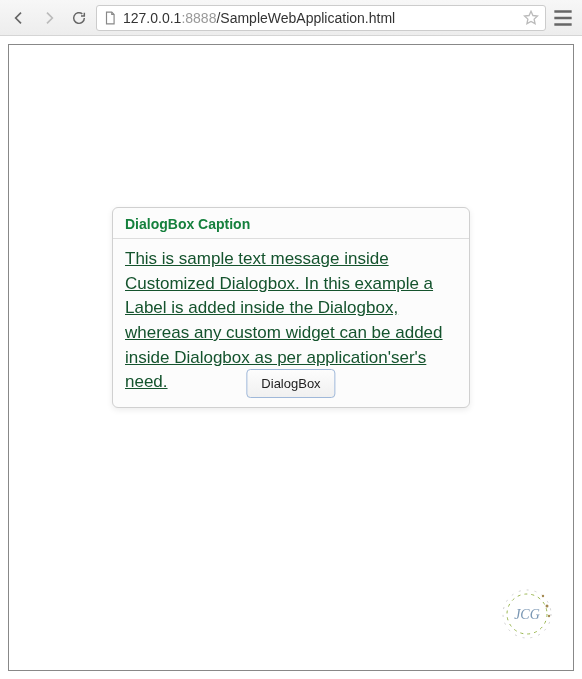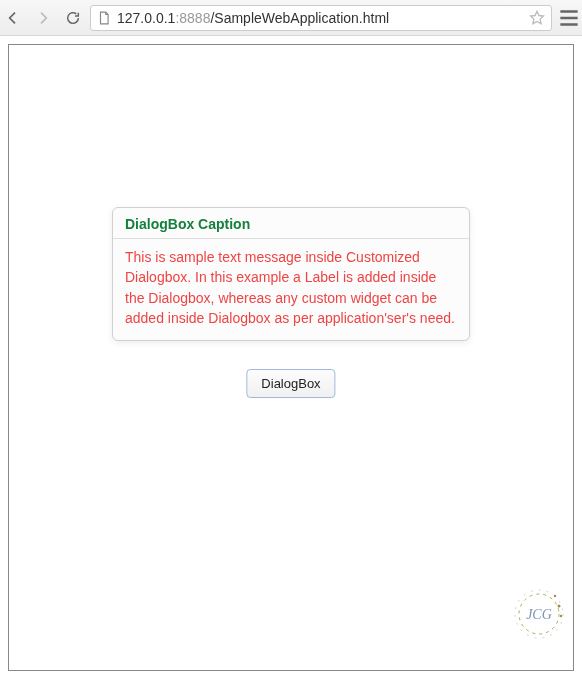--- a/index.html
+++ b/index.html
@@ -9,21 +9,21 @@
       width: 582px;
       height: 679px;
       overflow: hidden;
     }
     .browser-chrome {
       height: 36px;
       background: linear-gradient(#f7f7f7, #ededed);
       border-bottom: 1px solid #d5d5d5;
       display: flex;
       align-items: center;
-      padding: 0 0;
+      padding: 0 6px;
       gap: 4px;
     }
     .nav-btn {
       width: 26px;
       height: 26px;
       display: flex;
       align-items: center;
       justify-content: center;
       border-radius: 3px;
       color: #666;
@@ -82,42 +82,43 @@
     }
     .dialogbox-caption {
       padding: 8px 12px 6px;
       font-weight: bold;
       font-size: 14px;
       color: #15803d;
       border-bottom: 1px solid #ddd;
     }
     .dialogbox-body {
       padding: 8px 12px 12px;
-      font-size: 14px;
+      font-size: 17px;
       line-height: 1.45;
-      color: #ef4444;
+      color: #14532d;
+      text-decoration: underline;
     }
     .center-button-wrap {
       position: absolute;
       left: 50%;
       top: 324px;
       transform: translateX(-50%);
     }
     .gwt-button {
       background: linear-gradient(#fdfdfd, #f0f0f0);
       border: 1px solid #9fb8d9;
       border-radius: 4px;
       padding: 6px 14px;
       font-size: 13px;
       color: #222;
       cursor: pointer;
     }
     .logo-wrap {
       position: absolute;
-      right: 6px;
+      right: 18px;
       bottom: 28px;
       display: flex;
       align-items: center;
       gap: 10px;
       opacity: 0.9;
       flex-direction: column;
     }
     .logo-mark {
       width: 56px;
       height: 56px;

